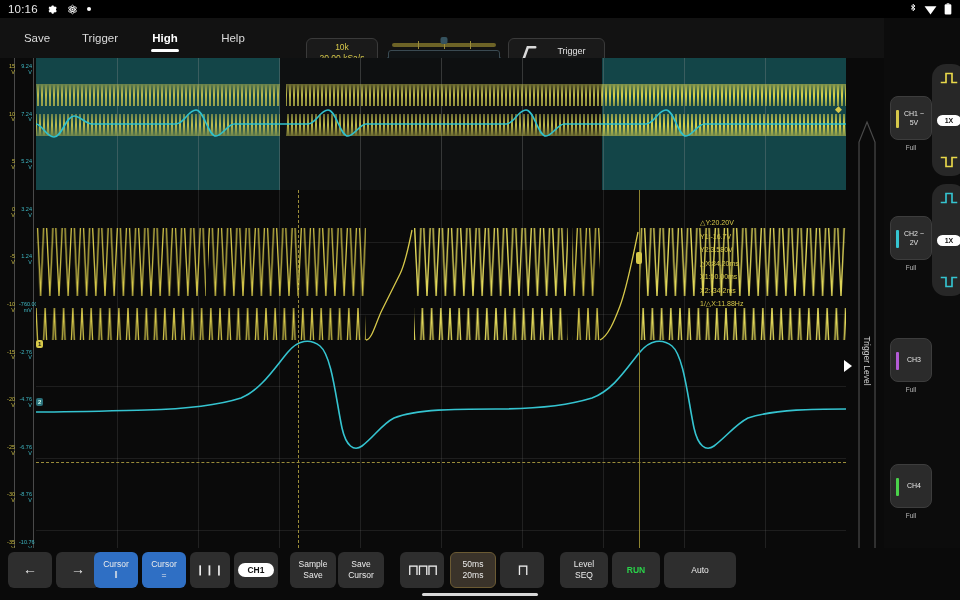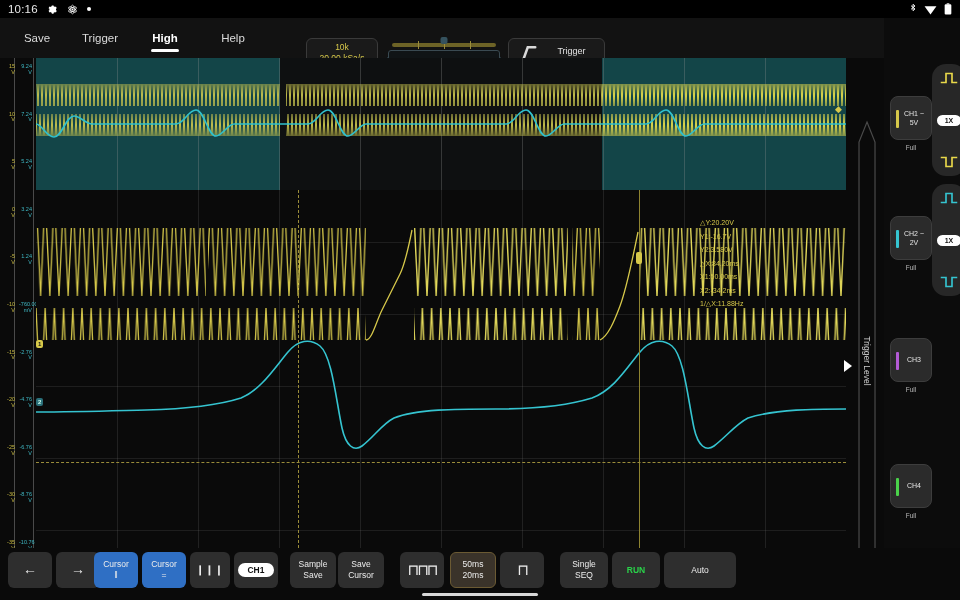--- a/index.html
+++ b/index.html
@@ -520,21 +520,21 @@
       <span style="font-size: 15px; letter-spacing: -2px;">⊓⊓⊓</span>
     </div>
     <div class="bb sel" style="left: 450px; width: 46px;">
       <span>50ms</span>
       <span>20ms</span>
     </div>
     <div class="bb" style="left: 500px; width: 44px;">
       <span style="font-size: 15px; letter-spacing: -2px;">⊓</span>
     </div>
     <div class="bb" style="left: 560px; width: 48px;">
-      <span>Single</span>
+      <span>Level</span>
       <span>SEQ</span>
     </div>
     <div class="bb run" style="left: 612px; width: 48px;">
       <span>RUN</span>
     </div>
     <div class="bb" style="left: 664px; width: 72px;">
       <span>Auto</span>
     </div>
   </div>
 

